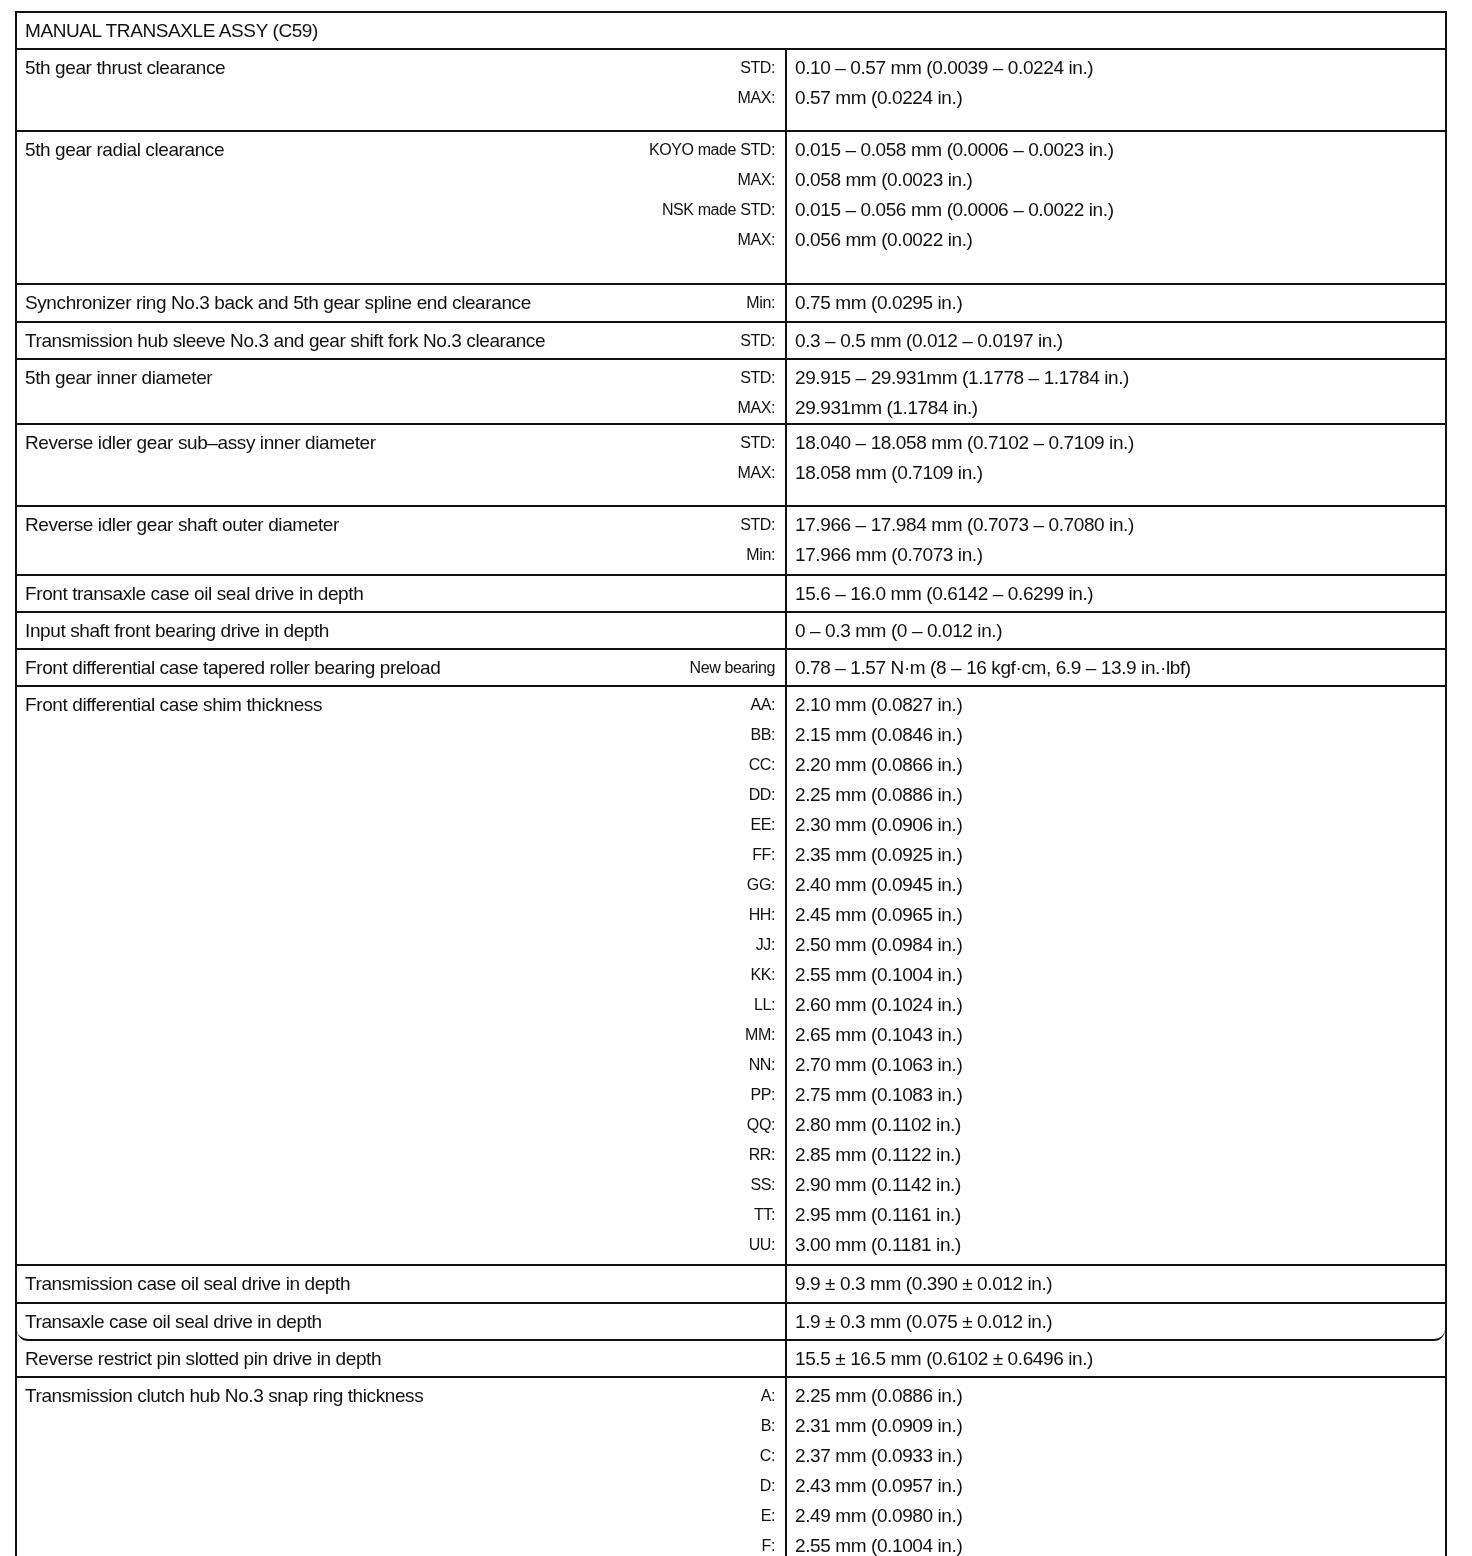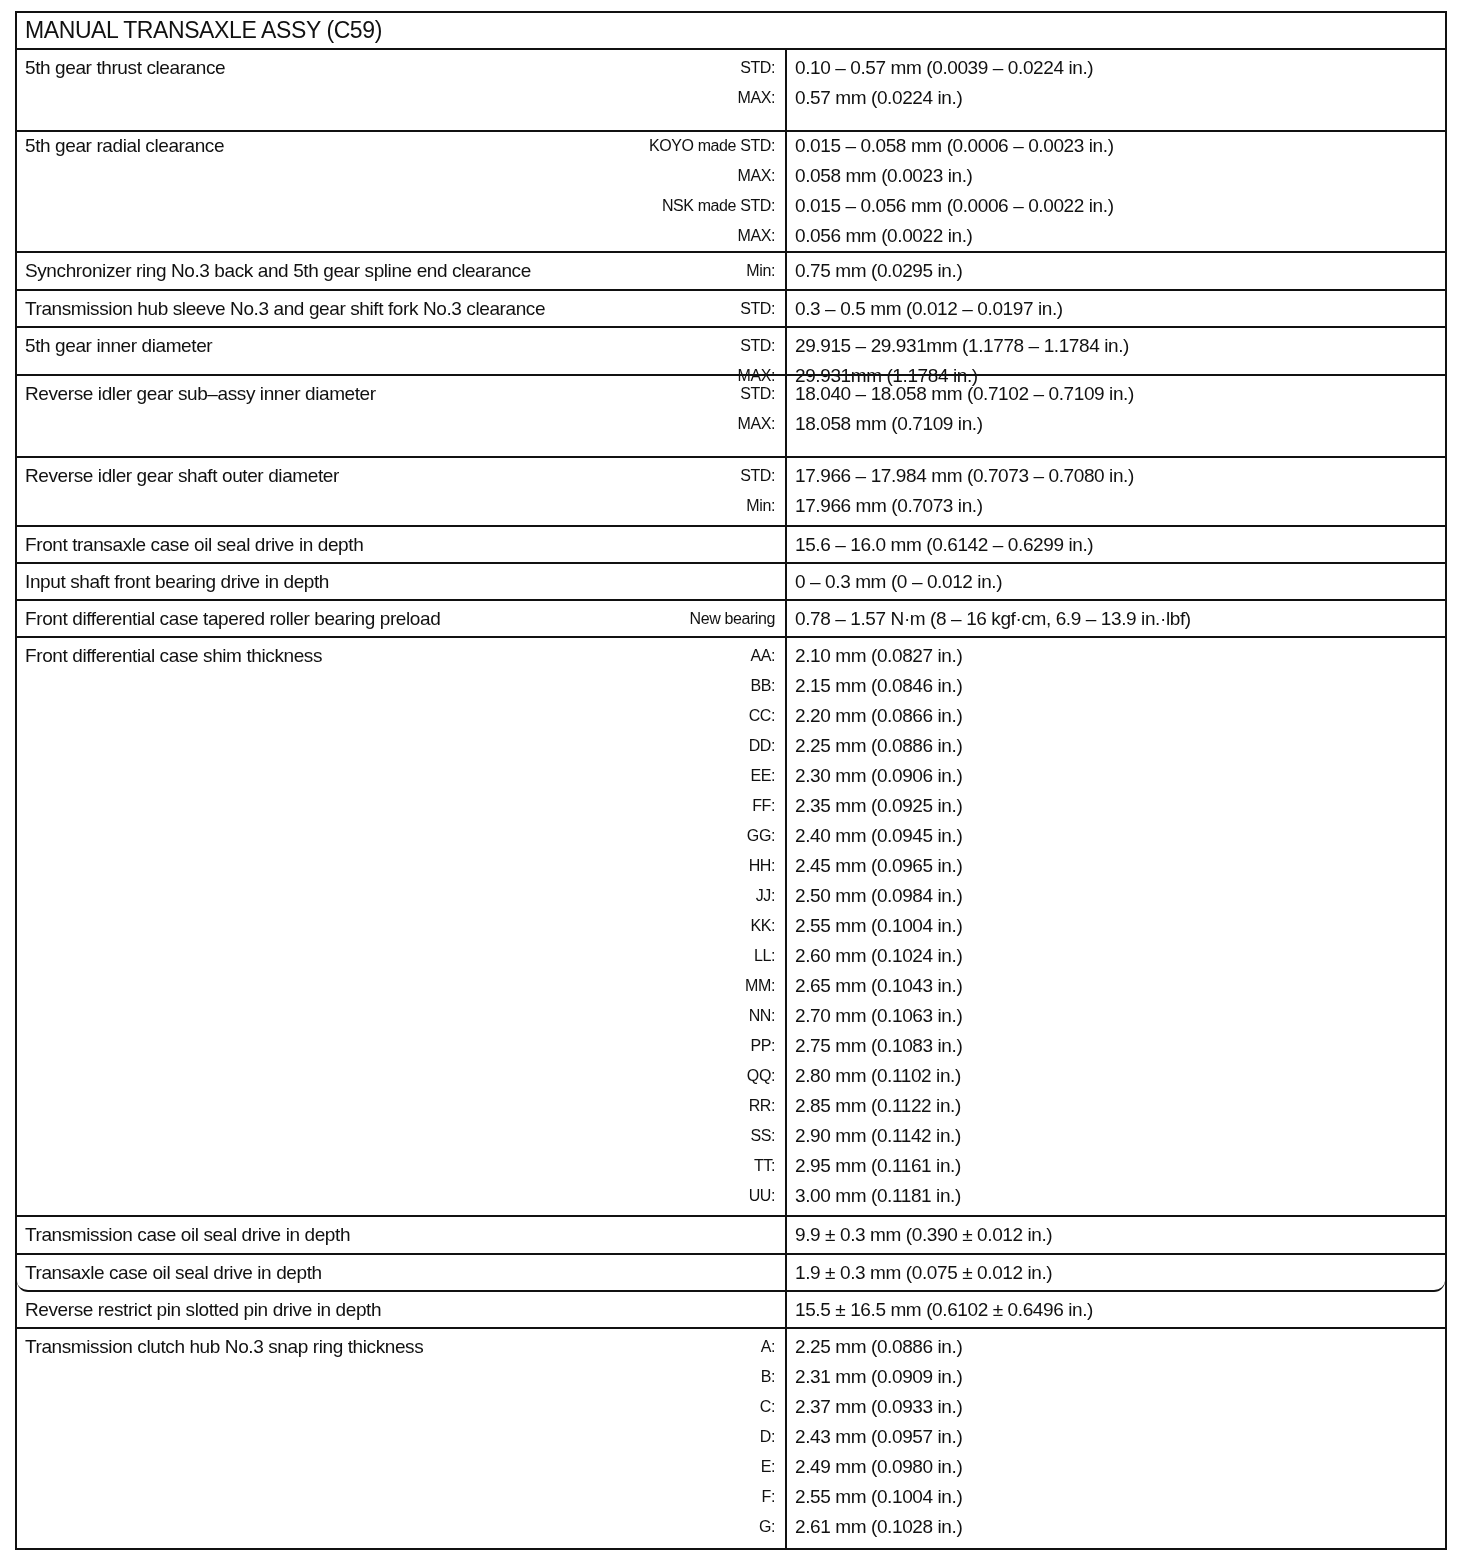--- a/index.html
+++ b/index.html
@@ -4,21 +4,21 @@
 <style>
   html, body { margin: 0; padding: 0; background: #ffffff; }
   body { width: 1472px; height: 1556px; position: relative; overflow: hidden;
          font-family: "Liberation Sans", "DejaVu Sans", sans-serif; color: #111; }
   #spec-table {
     position: absolute; left: 15px; top: 11px; width: 1432px;
     border: 2px solid #111; box-sizing: border-box;
   }
   .title-row {
     height: 37px; border-bottom: 2px solid #111; box-sizing: border-box;
-    font-size: 23px; line-height: 35px; padding-left: 8px; letter-spacing: -0.4px;
+    font-size: 19px; line-height: 35px; padding-left: 8px; letter-spacing: -0.4px;
   }
   .row { display: flex; border-bottom: 2px solid #111; box-sizing: border-box; }
   .row:last-child { border-bottom: none; }
   .left {
     width: 770px; box-sizing: border-box; border-right: 2px solid #111;
     display: flex; justify-content: space-between; padding: 0 10px 0 8px;
   }
   .item { font-size: 19px; line-height: 30px; padding-top: 3px; letter-spacing: -0.4px; white-space: nowrap; }
   .labels { text-align: right; font-size: 16px; line-height: 30px; padding-top: 3px; letter-spacing: -0.4px; white-space: nowrap; }
   .right { flex: 1; padding-left: 8px; font-size: 19px; line-height: 30px; padding-top: 3px; letter-spacing: -0.4px; white-space: nowrap; }
@@ -38,21 +38,21 @@
           <span class="labels">
             <span class="line">STD:</span>
             <span class="line">MAX:</span>
           </span>
         </div>
         <div class="right">
           <span class="line">0.10 – 0.57 mm (0.0039 – 0.0224 in.)</span>
           <span class="line">0.57 mm (0.0224 in.)</span>
         </div>
       </div>
-      <div class="row" style="height: 121px; align-items: flex-end;">
+      <div class="row" style="height: 153px;">
         <div class="left">
           <span class="item">5th gear radial clearance</span>
           <span class="labels">
             <span class="line">KOYO made STD:</span>
             <span class="line">MAX:</span>
             <span class="line">NSK made STD:</span>
             <span class="line">MAX:</span>
           </span>
         </div>
         <div class="right">
@@ -77,21 +77,21 @@
         <div class="left">
           <span class="item">Transmission hub sleeve No.3 and gear shift fork No.3 clearance</span>
           <span class="labels">
             <span class="line">STD:</span>
           </span>
         </div>
         <div class="right">
           <span class="line">0.3 – 0.5 mm (0.012 – 0.0197 in.)</span>
         </div>
       </div>
-      <div class="row" style="height: 48px;">
+      <div class="row" style="height: 65px;">
         <div class="left">
           <span class="item">5th gear inner diameter</span>
           <span class="labels">
             <span class="line">STD:</span>
             <span class="line">MAX:</span>
           </span>
         </div>
         <div class="right">
           <span class="line">29.915 – 29.931mm (1.1778 – 1.1784 in.)</span>
           <span class="line">29.931mm (1.1784 in.)</span>

